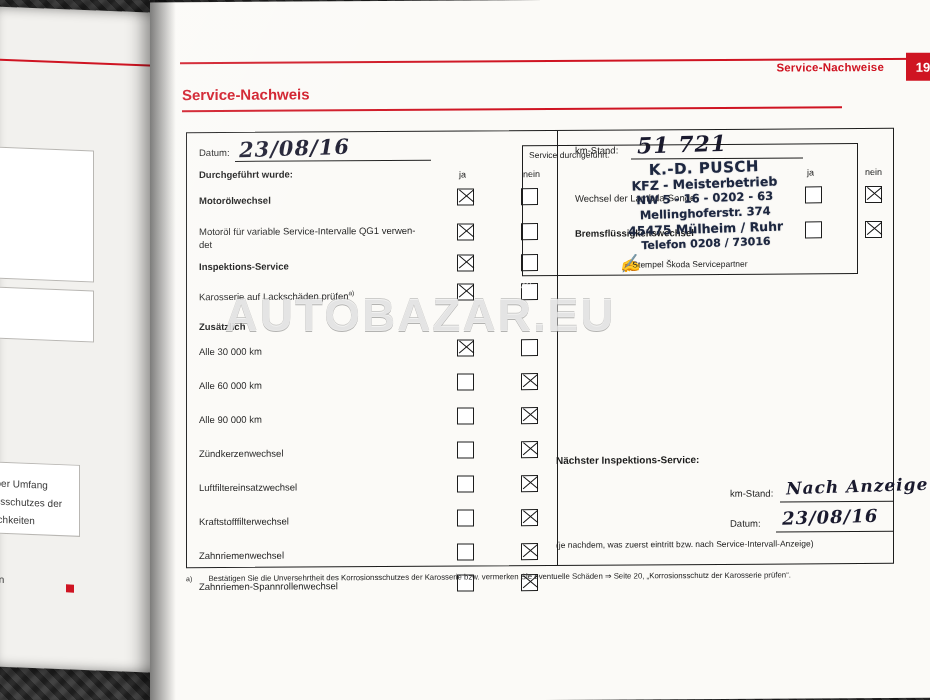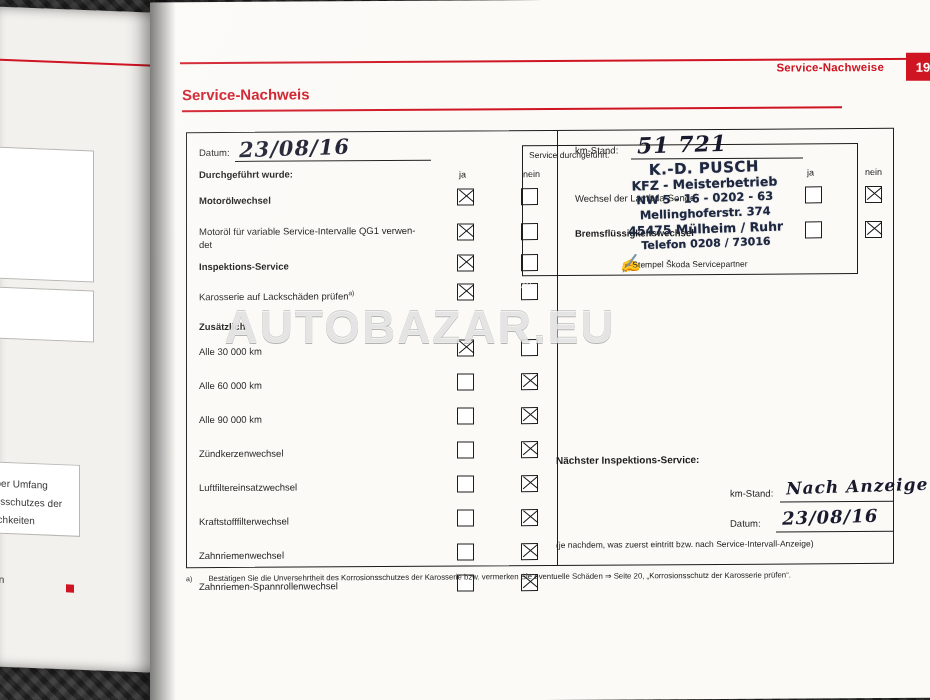--- a/index.html
+++ b/index.html
@@ -134,21 +134,21 @@
     position:absolute;left:0;right:0;bottom:5px;text-align:center;font-size:8.5px;color:#1b1b1b;
   }
   .stamphdr{position:absolute;left:6px;top:4px;font-size:8.5px;color:#1b1b1b;}
 
   .footnote{
     position:absolute;left:36px;top:572px;width:710px;font-size:7.8px;color:#1d1d1d;
   }
 
   
   .wm{
-    position:absolute;left:60px;top:300px;width:720px;text-align:center;
+    position:absolute;left:60px;top:288px;width:720px;text-align:center;
     font-size:46px;font-weight:bold;color:rgba(255,255,255,.72);
     letter-spacing:2px;
     text-shadow:0 1px 0 rgba(120,120,120,.55), 0 -1px 0 rgba(120,120,120,.35);
     pointer-events:none;
   }
   .wm-dot{
     position:absolute;left:520px;top:276px;font-size:15px;color:rgba(255,255,255,.8);
   }
 
   .shadow-gut{

